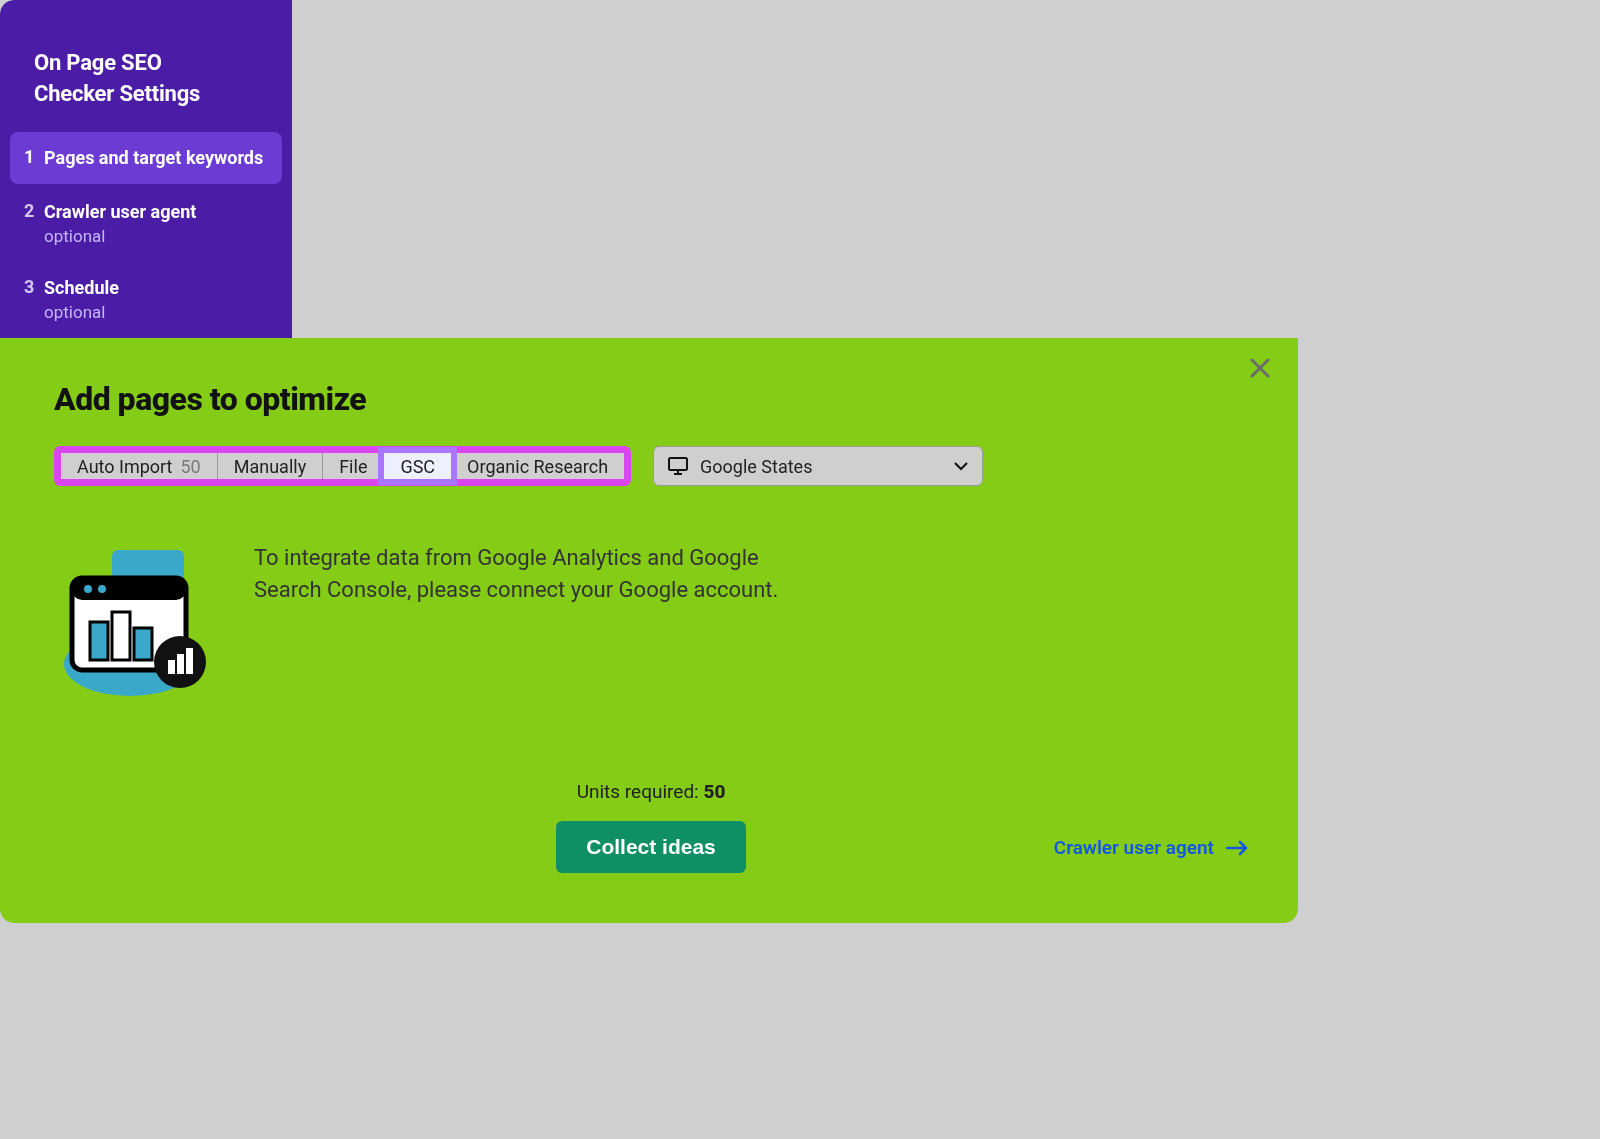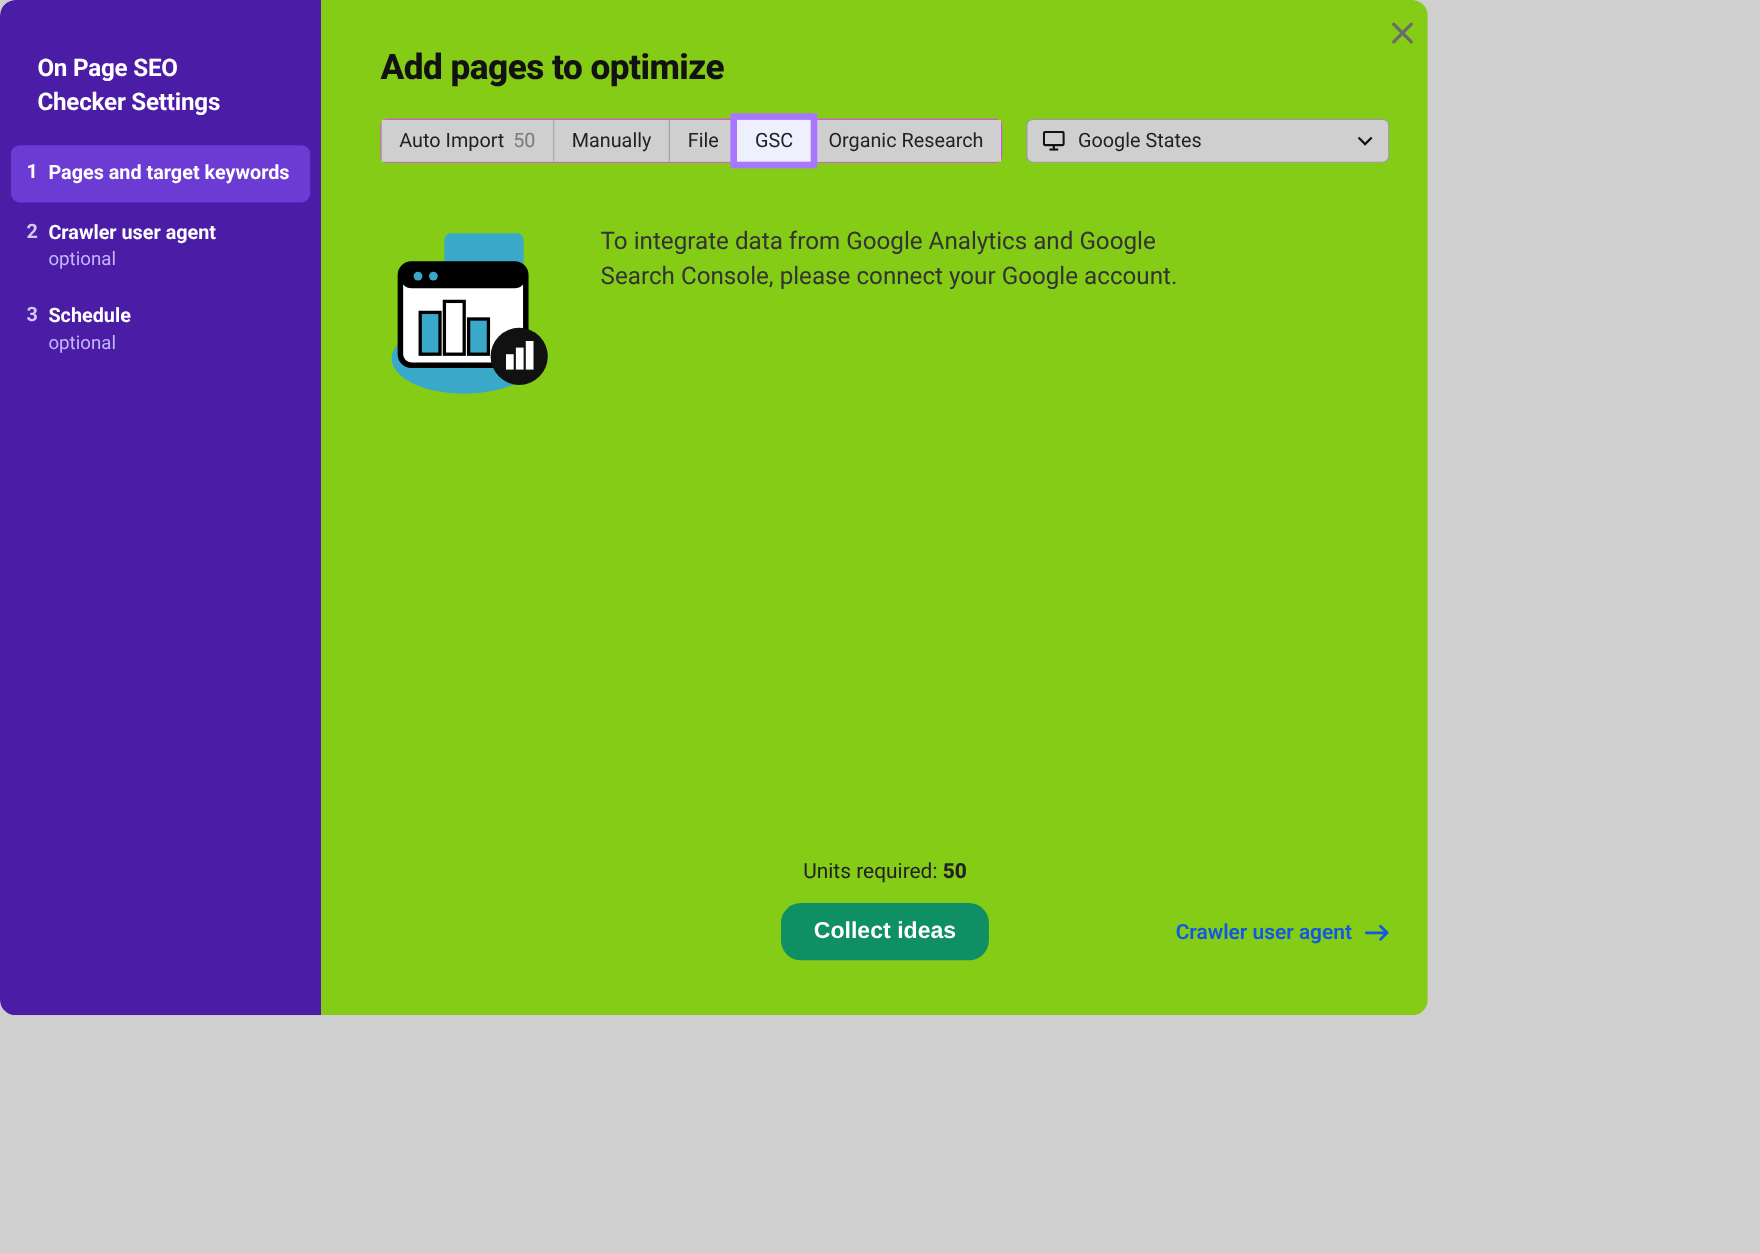--- a/index.html
+++ b/index.html
@@ -11,20 +11,21 @@
     overflow: hidden;
     position: relative;
     border-radius: 14px;
   }
   .app {
     display: flex;
     width: 100%;
     height: 100%;
     border-radius: 14px;
     overflow: hidden;
+    flex-direction: column;
   }
   
   .sidebar {
     width: 292px;
     background: #4b1ca5;
     color: #fff;
     padding: 48px 10px 0 10px;
     flex: 0 0 292px;
   }
   .sidebar-title {
@@ -89,21 +90,21 @@
     margin-bottom: 28px;
   }
   .controls-row {
     display: flex;
     gap: 22px;
     align-items: center;
     margin-bottom: 56px;
   }
   .seg {
     display: flex;
-    border: 1px solid #d946ef;
+    border: 7px solid #d946ef;
     border-radius: 6px;
     overflow: visible;
     background: #cfcfcf;
     height: 40px;
   }
   .seg-item {
     display: flex;
     align-items: center;
     padding: 0 16px;
     font-size: 18px;
@@ -201,21 +202,21 @@
     color: #222;
     margin-bottom: 18px;
   }
   .units b { font-weight: 800; }
   .collect-btn {
     background: #0f8f64;
     color: #fff;
     font-size: 21px;
     font-weight: 600;
     border: none;
-    border-radius: 18px;
+    border-radius: 6px;
     padding: 14px 30px;
     cursor: pointer;
   }
   .next-link {
     position: absolute;
     right: 0;
     bottom: 34px;
     color: #1457e3;
     font-size: 19px;
     font-weight: 600;

